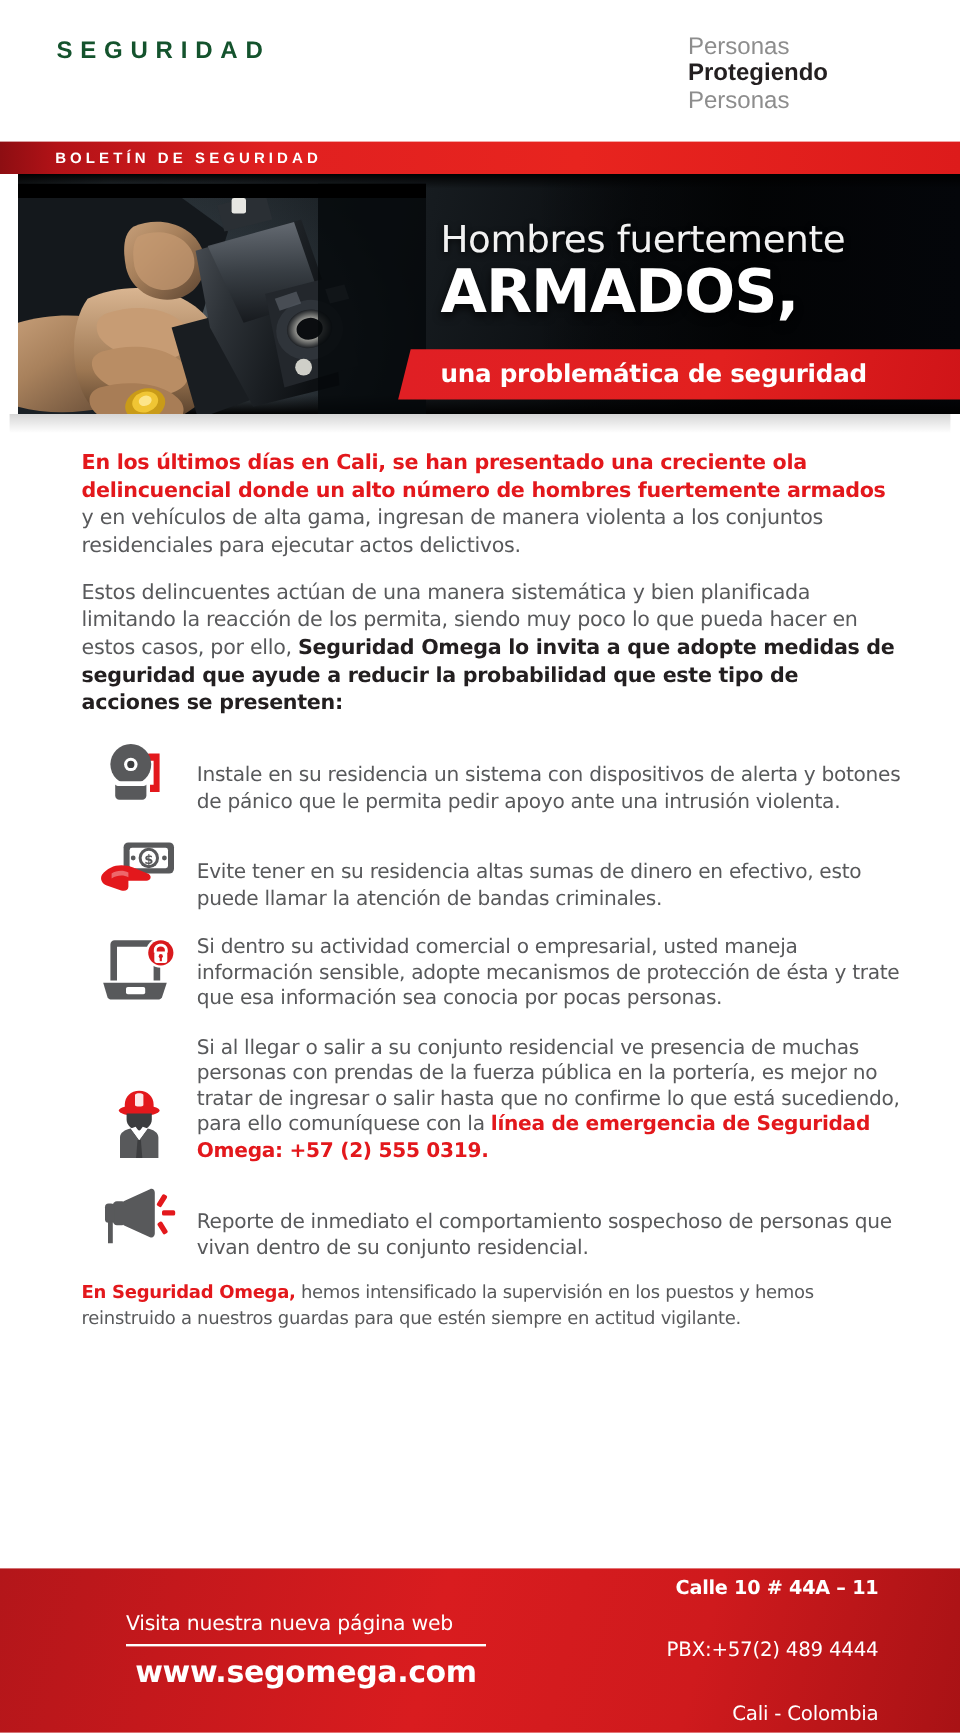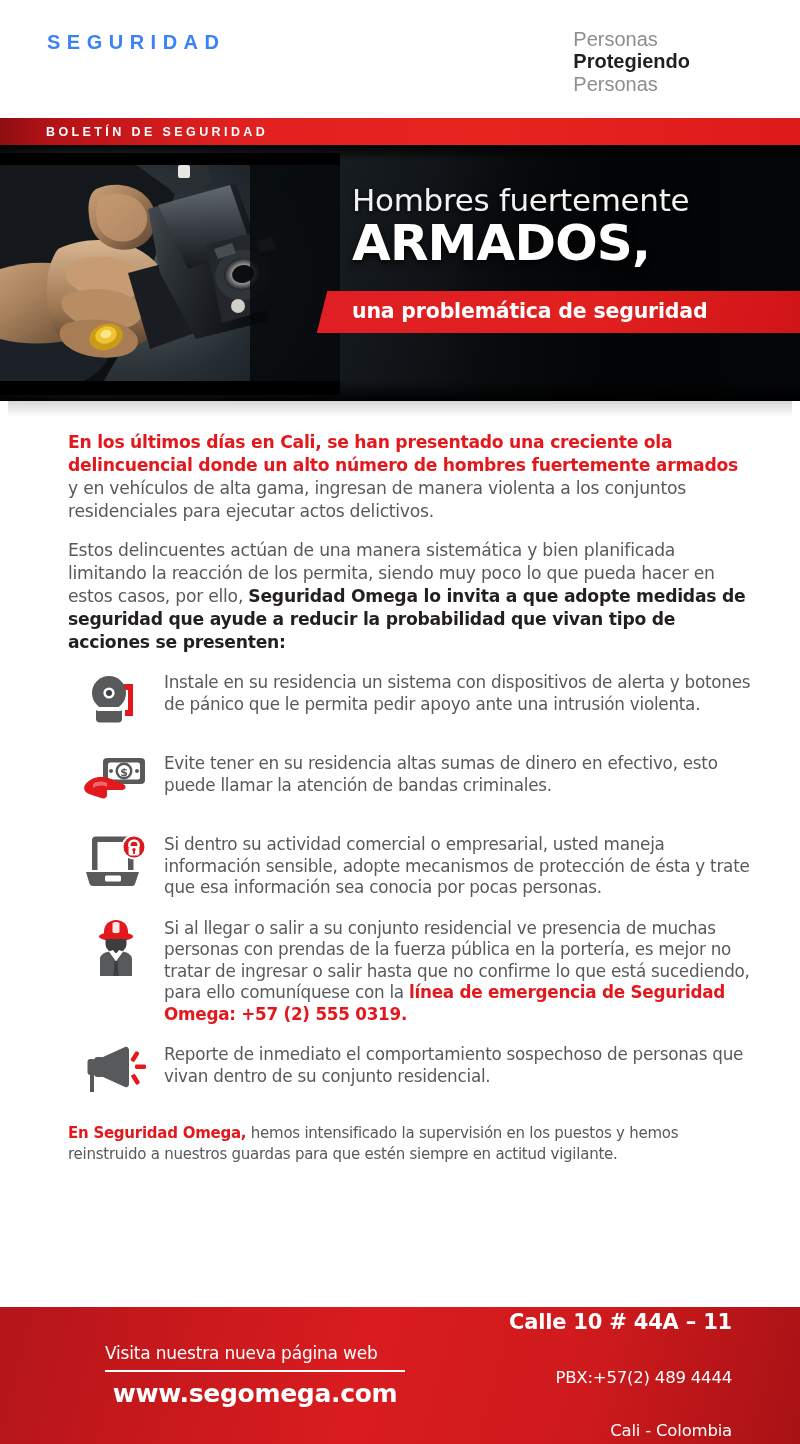--- a/index.html
+++ b/index.html
@@ -27,21 +27,21 @@
   .logo-block {
     position: absolute;
     left: 44px;
     top: 32px;
   }
 
   .logo-seguridad {
     font-size: 20px;
     font-weight: bold;
     letter-spacing: 6.5px;
-    color: #3b82f6;
+    color: #14532d;
     line-height: 1;
     margin-left: 3px;
   }
 
   .logo-omega-row {
     display: flex;
     align-items: center;
     margin-top: 6px;
   }
 
@@ -88,23 +88,24 @@
     color: #ffffff;
     font-size: 12.5px;
     font-weight: bold;
     letter-spacing: 3.4px;
     margin-left: 46px;
   }
 
   
   .hero {
     position: relative;
-    height: 256px;
+    height: 200px;
     overflow: hidden;
     background: #3b82f6;
+    margin-left: 15px;
   }
 
   
   .hero-photo {
     position: absolute;
     inset: 0;
     background:
       radial-gradient(ellipse 260px 200px at 150px 140px, rgba(120,132,140,0.55) 0%, rgba(60,70,78,0.30) 45%, rgba(0,0,0,0) 72%),
       linear-gradient(105deg, #2b3338 0%, #232a2f 20%, #161b1f 42%, #0b0e11 62%, #06080a 100%);
   }
@@ -192,21 +193,21 @@
   }
   .para.lead { color: #58595b; }
   .red-bold { color: #e3181c; font-weight: bold; }
   .dark-bold { color: #231f20; font-weight: bold; }
 
   
   .tips { margin-top: 14px; }
 
   .tip {
     display: flex;
-    align-items: flex-start;
+    align-items: flex-end;
     margin-bottom: 17px;
   }
   .tip-icon {
     flex: 0 0 96px;
     height: 64px;
     display: flex;
     align-items: flex-start;
     justify-content: center;
     padding-top: 2px;
   }
@@ -270,21 +271,21 @@
   }
 
   .footer-right {
     margin-left: auto;
     margin-right: 68px;
     text-align: right;
     color: #ffffff;
     line-height: 1.22;
     font-family: "DejaVu Sans", sans-serif;
   }
-  .footer-addr-bold { font-size: 21px; font-weight: bold; letter-spacing: -0.2px; }
+  .footer-addr-bold { font-size: 16px; font-weight: bold; letter-spacing: -0.2px; }
   .footer-addr { font-size: 16.5px; font-weight: normal; letter-spacing: -0.2px; margin-top: 33px; }
 </style>
 </head>
 <body>
 
 <div class="header">
 
   <div class="logo-block">
     <div class="logo-seguridad">SEGURIDAD</div>
   </div>
@@ -394,21 +395,21 @@
 </div>
 <div class="hero-shadow"></div>
 
 <div class="content">
 
   <p class="para lead">
     <span class="red-bold">En los últimos días en Cali, se han presentado una creciente ola delincuencial donde un alto número de hombres fuertemente armados</span><span> y en vehículos de alta gama, ingresan de manera violenta a los conjuntos residenciales para ejecutar actos delictivos.</span>
   </p>
 
   <p class="para">
-    <span>Estos delincuentes actúan de una manera sistemática y bien planificada limitando la reacción de los permita, siendo muy poco lo que pueda hacer en estos casos, por ello, </span><span class="dark-bold">Seguridad Omega lo invita a que adopte medidas de seguridad que ayude a reducir la probabilidad que vivan tipo de acciones se presenten:</span>
+    <span>Estos delincuentes actúan de una manera sistemática y bien planificada limitando la reacción de los permita, siendo muy poco lo que pueda hacer en estos casos, por ello, </span><span class="dark-bold">Seguridad Omega lo invita a que adopte medidas de seguridad que ayude a reducir la probabilidad que este tipo de acciones se presenten:</span>
   </p>
 
   <div class="tips">
 
     <div class="tip">
       <div class="tip-icon">
         <svg width="54" height="56" viewBox="0 0 54 56">
           <path d="M36 12 L44 12 L44 44 L36 44 L36 38 L39 38 L39 18 L36 18 Z" fill="#e3181c"></path>
           <path d="M36 12 C30 12 28 16 28 20 L34 20 C34 18 35 17 37 17 Z" fill="#e3181c"></path>
           <circle cx="20" cy="21" r="17" fill="#58595b"></circle>

